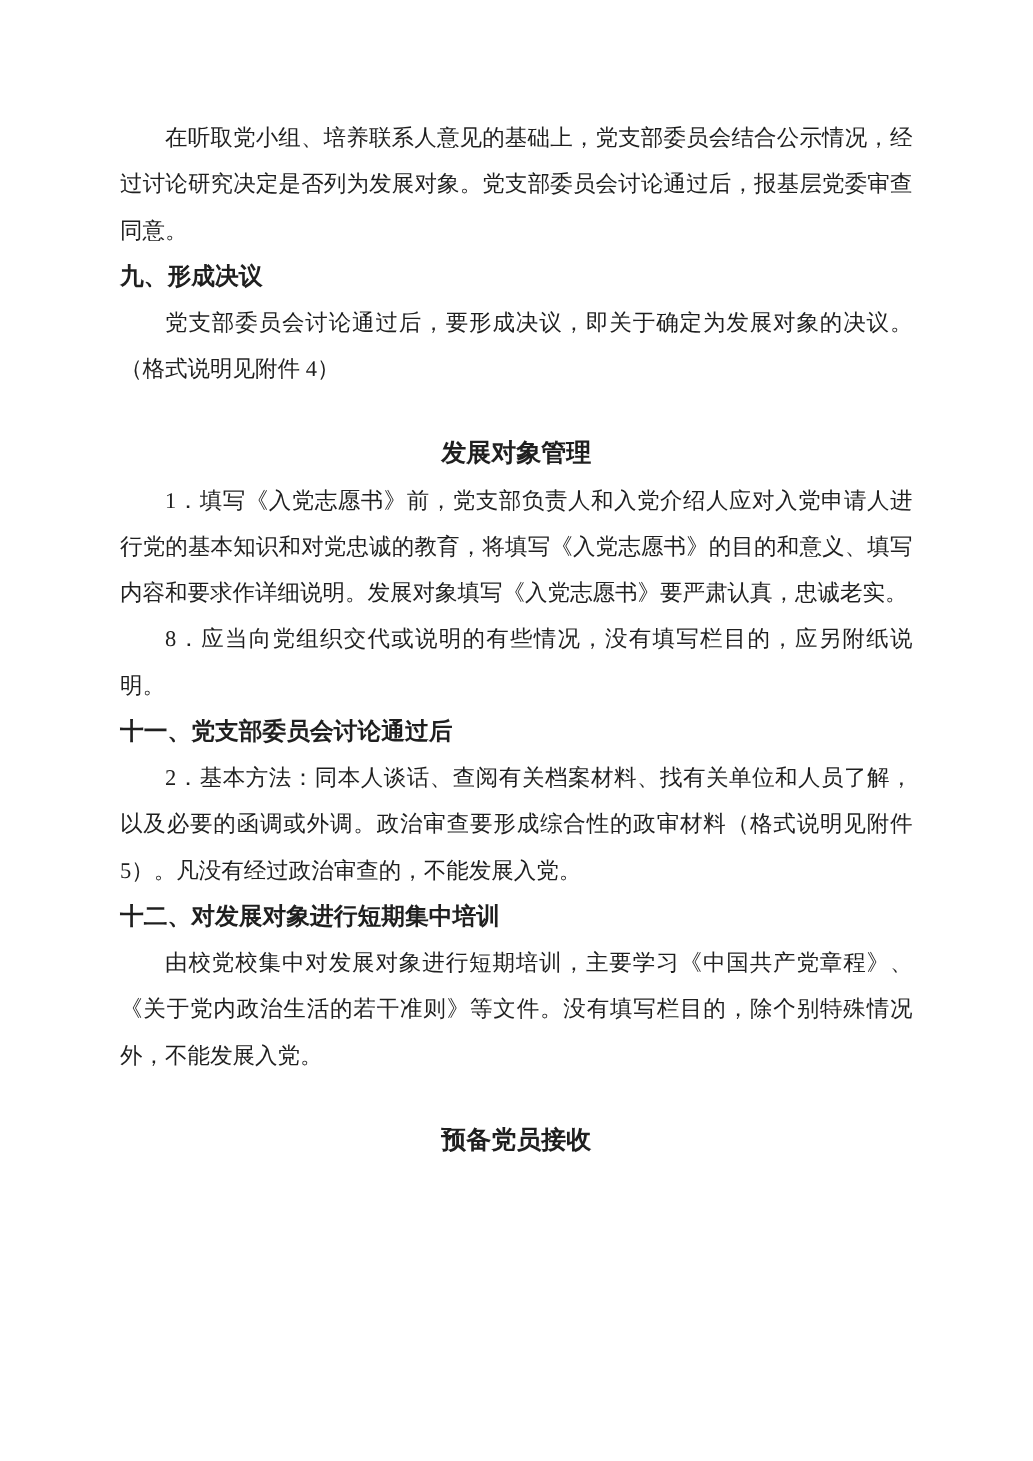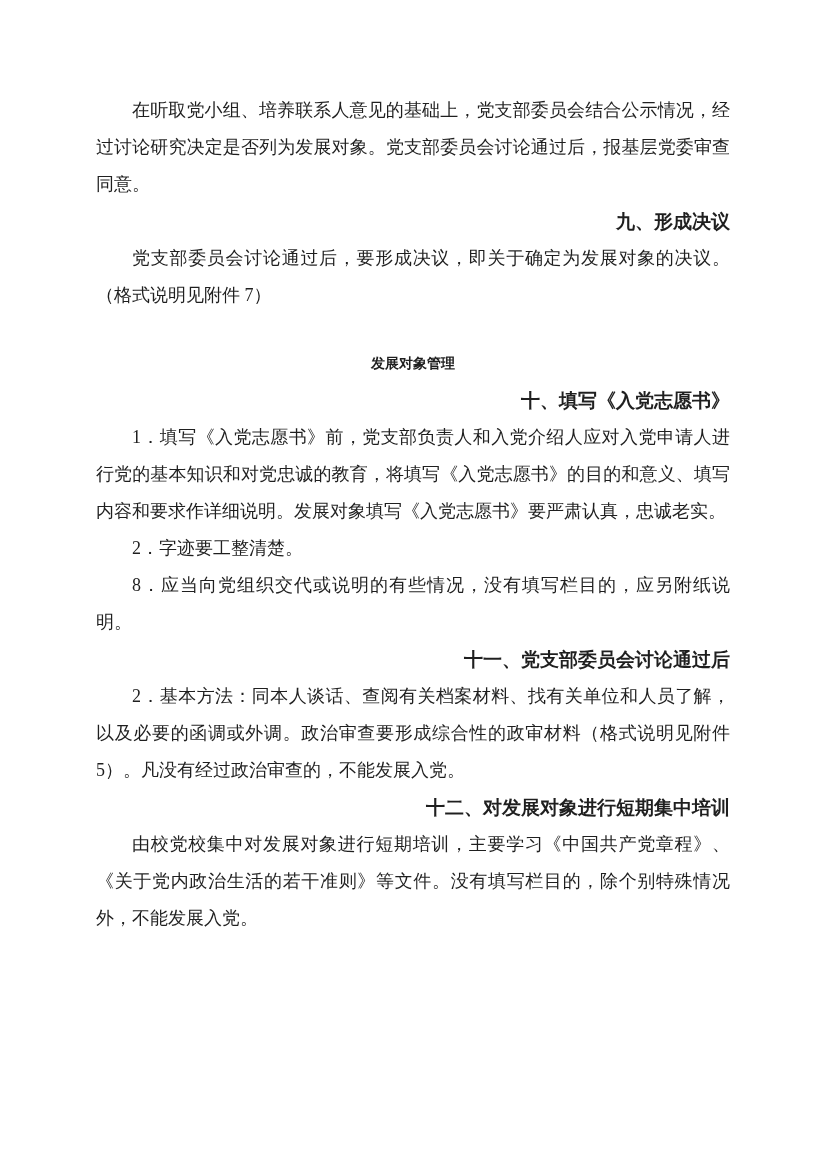--- a/index.html
+++ b/index.html
@@ -29,52 +29,50 @@
   .para {
     margin: 0;
     text-indent: 36px;
   }
   .heading {
     margin: 0;
     font-family: "Liberation Sans", sans-serif;
     font-weight: bold;
     font-size: 19px;
     line-height: 37px;
-    text-align: right;
+    text-align: left;
     text-indent: 0;
   }
   .center-heading {
     margin: 31px 0 0 0;
     font-family: "Liberation Sans", sans-serif;
     font-weight: bold;
-    font-size: 14px;
+    font-size: 20px;
     line-height: 37px;
     text-align: center;
     text-indent: 0;
   }
 </style>
 </head>
 <body>
 
 <div class="page">
   <div class="content">
 
     <p class="para">在听取党小组、培养联系人意见的基础上，党支部委员会结合公示情况，经过讨论研究决定是否列为发展对象。党支部委员会讨论通过后，报基层党委审查同意。</p>
 
     <h2 class="heading">九、形成决议</h2>
 
-    <p class="para">党支部委员会讨论通过后，要形成决议，即关于确定为发展对象的决议。（格式说明见附件 7）</p>
+    <p class="para">党支部委员会讨论通过后，要形成决议，即关于确定为发展对象的决议。（格式说明见附件 4）</p>
 
     <h1 class="center-heading">发展对象管理</h1>
 
-    <h2 class="heading">十、填写《入党志愿书》</h2>
 
     <p class="para">1．填写《入党志愿书》前，党支部负责人和入党介绍人应对入党申请人进行党的基本知识和对党忠诚的教育，将填写《入党志愿书》的目的和意义、填写内容和要求作详细说明。发展对象填写《入党志愿书》要严肃认真，忠诚老实。</p>
 
-    <p class="para">2．字迹要工整清楚。</p>
 
     <p class="para">8．应当向党组织交代或说明的有些情况，没有填写栏目的，应另附纸说明。</p>
 
     <h2 class="heading">十一、党支部委员会讨论通过后</h2>
 
 
     <p class="para">2．基本方法：同本人谈话、查阅有关档案材料、找有关单位和人员了解，以及必要的函调或外调。政治审查要形成综合性的政审材料（格式说明见附件5）。凡没有经过政治审查的，不能发展入党。</p>
 
     <h2 class="heading">十二、对发展对象进行短期集中培训</h2>
 

